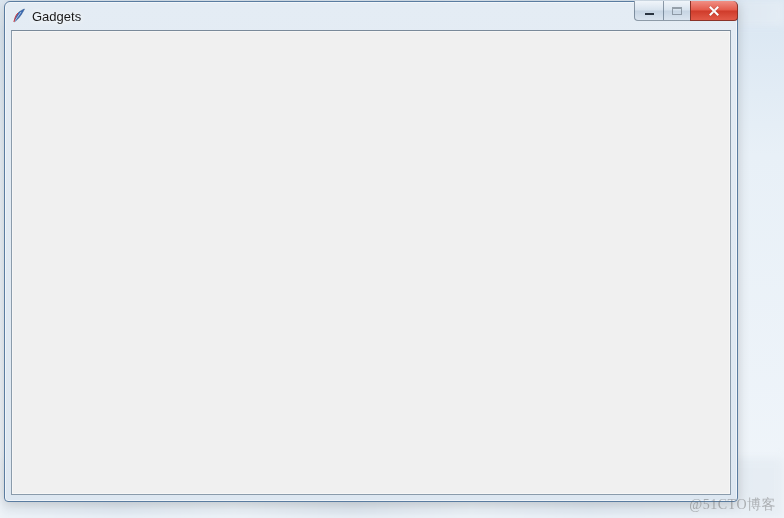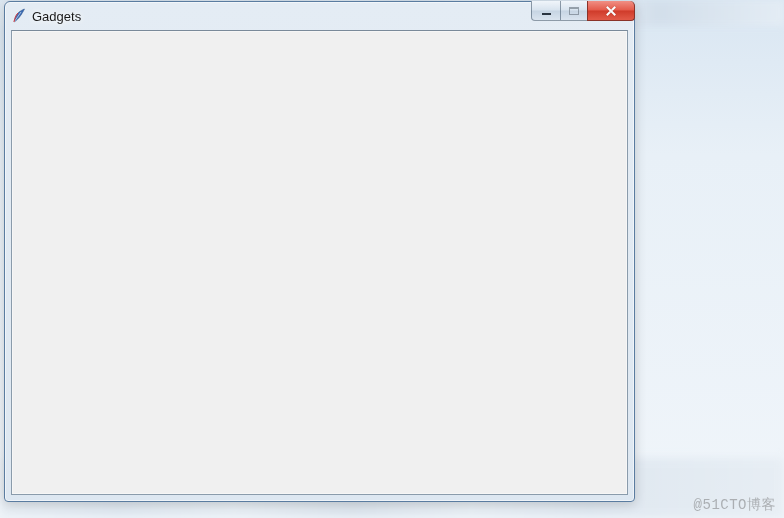--- a/index.html
+++ b/index.html
@@ -28,21 +28,21 @@
       background: linear-gradient(to right,
         #e0e8ef 0%, #d0dce8 15%, #e0e8ef 30%,
         #cad6e2 45%, #e0e8ef 60%, #d0dce8 75%, #e0e8ef 100%);
       filter: blur(4px);
       opacity: 0.5;
     }
     .window {
       position: absolute;
       top: 1px;
       left: 4px;
-      width: 631px;
+      width: 734px;
       height: 501px;
       border: 1px solid #5a7ca0;
       border-radius: 6px 6px 4px 4px;
       background: linear-gradient(to bottom, #e4ecf4 0%, #dde7f1 100%);
       box-shadow: 0 2px 12px rgba(0,0,0,0.18), inset 0 0 0 1px rgba(255,255,255,0.5);
       display: flex;
       flex-direction: column;
     }
     .titlebar {
       height: 28px;
@@ -137,21 +137,21 @@
       border-top-color: #7a8a9a;
       box-shadow: inset 0 0 0 1px rgba(255,255,255,0.4);
     }
     .watermark {
       position: absolute;
       bottom: 4px;
       right: 8px;
       font-size: 14px;
       color: rgba(100,100,100,0.45);
       letter-spacing: 0.5px;
-      font-family: Liberation Mono, monospace;
+      font-family: Liberation Serif, serif;
     }
   </style>
 </head>
 <body>
 
 <div class="bg-blur"></div>
 <div class="bg-blur2"></div>
 
 <div class="window">
   <div class="titlebar">

